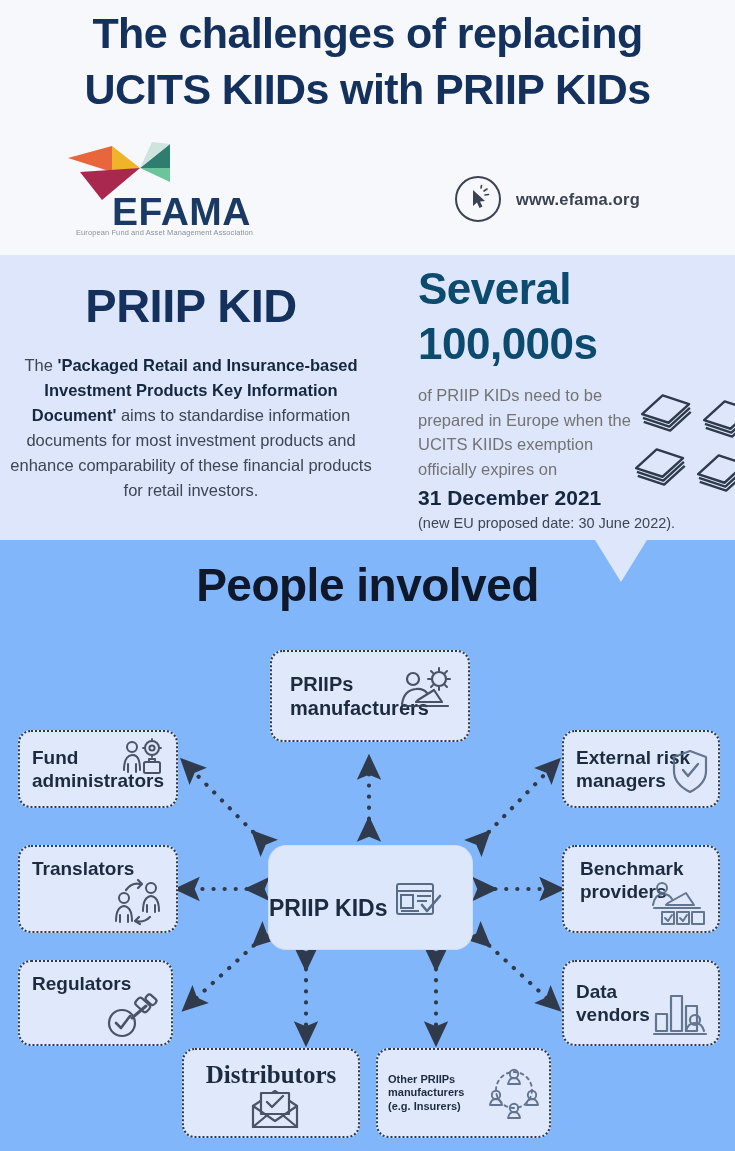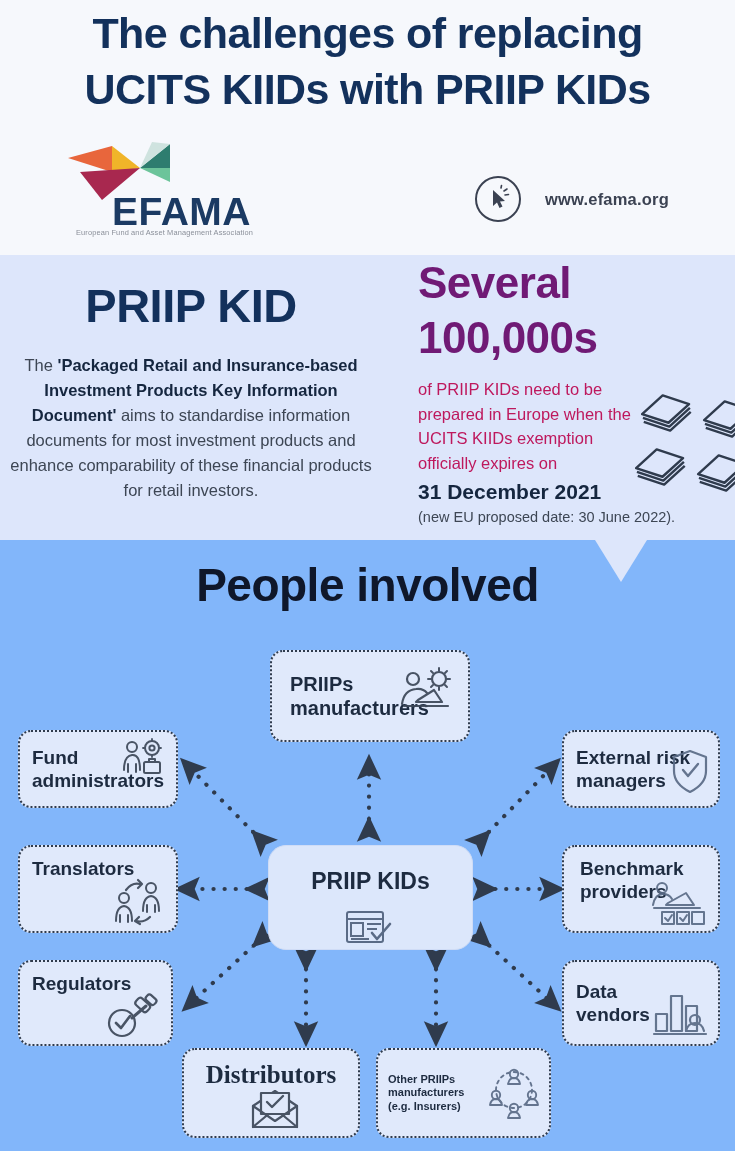--- a/index.html
+++ b/index.html
@@ -66,24 +66,24 @@
     left: 16px; top: 90px;
     font-size: 7.4px;
     color: #8a8f99;
     letter-spacing: 0.15px;
     white-space: nowrap;
   }
 
   
   .site-block {
     position: absolute;
-    left: 475px; top: 176px;
+    left: 455px; top: 176px;
     display: flex;
     align-items: center;
-    gap: 24px;
+    gap: 15px;
   }
   .site-icon {
     width: 46px; height: 46px;
     border: 2px solid #3b4252;
     border-radius: 50%;
     display: flex;
     align-items: center;
     justify-content: center;
   }
   .site-url {
@@ -122,34 +122,34 @@
     color: #3d4654;
   }
   .mid-left p b { color: #15263f; font-weight: bold; }
 
   .mid-right {
     position: absolute;
     left: 418px; top: 0;
     width: 317px;
   }
   .big-num {
-    margin-top: 0;
+    margin-top: 6px;
     font-size: 44px;
     font-weight: bold;
-    color: #701a75;
+    color: #0c4a6e;
     line-height: 55px;
     letter-spacing: -0.5px;
   }
   .big-num span { display: block; }
   .mid-right .body {
     margin-top: 12px;
     width: 228px;
     font-size: 16.5px;
     line-height: 24.5px;
-    color: #be185d;
+    color: #737373;
   }
   .mid-right .date {
     margin-top: 5px;
     font-size: 21px;
     font-weight: bold;
     color: #15263f;
   }
   .mid-right .note {
     margin-top: 5px;
     font-size: 14.5px;
@@ -208,21 +208,21 @@
     position: absolute;
     opacity: 0.92;
   }
 
   .node-center {
     position: absolute;
     background: #dce7fb;
     border: 1.5px solid #cfdcf6;
     border-radius: 18px;
     display: flex;
-    flex-direction: column;
+    flex-direction: row;
     align-items: center;
     justify-content: flex-start;
     gap: 8px;
   }
   .node-center .lbl {
     margin-top: 22px;
     font-size: 23px;
     font-weight: bold;
     color: #1d2b40;
   }

